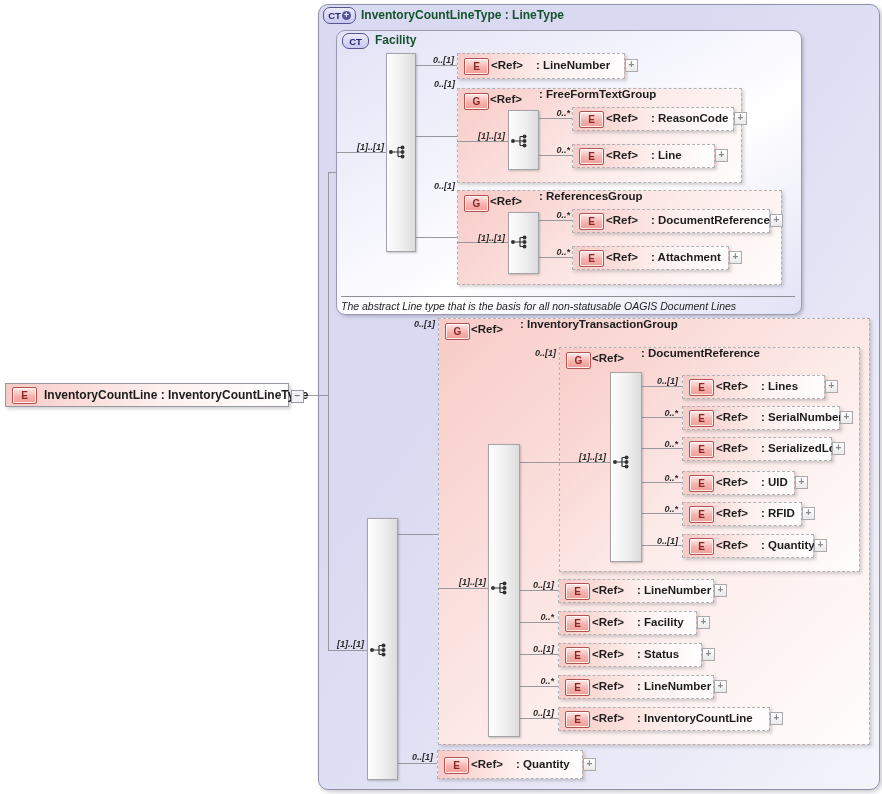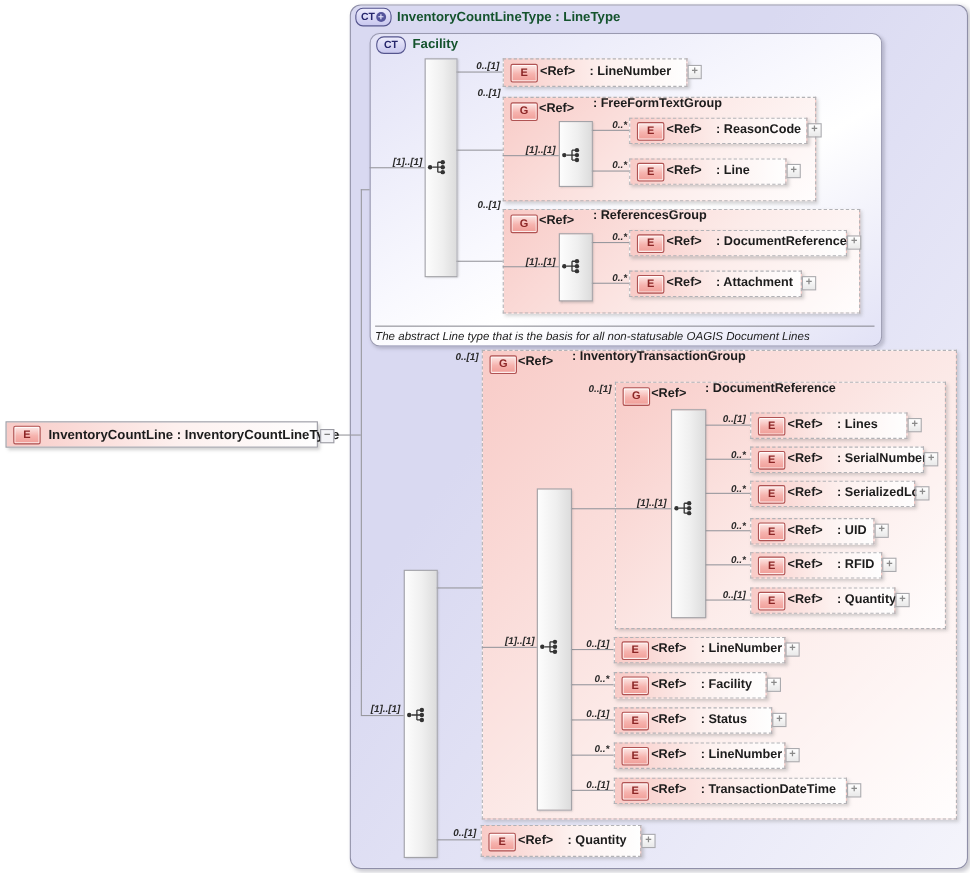--- a/index.html
+++ b/index.html
@@ -254,21 +254,21 @@
     <span class="nm">: Status</span>
   </div>
   <div class="ebox" style="left:558px;top:675px;width:154px;height:22px;">
     <span class="badge">E</span>
     <span class="ref">&lt;Ref&gt;</span>
     <span class="nm">: LineNumber</span>
   </div>
   <div class="ebox" style="left:558px;top:707px;width:210px;height:22px;">
     <span class="badge">E</span>
     <span class="ref">&lt;Ref&gt;</span>
-    <span class="nm">: TransactionDateTime</span>
+    <span class="nm">: InventoryCountLine</span>
   </div>
   <div class="ebox" style="left:437px;top:750px;width:144px;height:27px;">
     <span class="badge">E</span>
     <span class="ref">&lt;Ref&gt;</span>
     <span class="nm">: Quantity</span>
   </div>
 
   <div class="ebox solid" style="left:5px;top:383px;width:282px;height:22px;">
     <span class="badge">E</span>
     <span class="rootlabel">InventoryCountLine : InventoryCountLineType</span>

